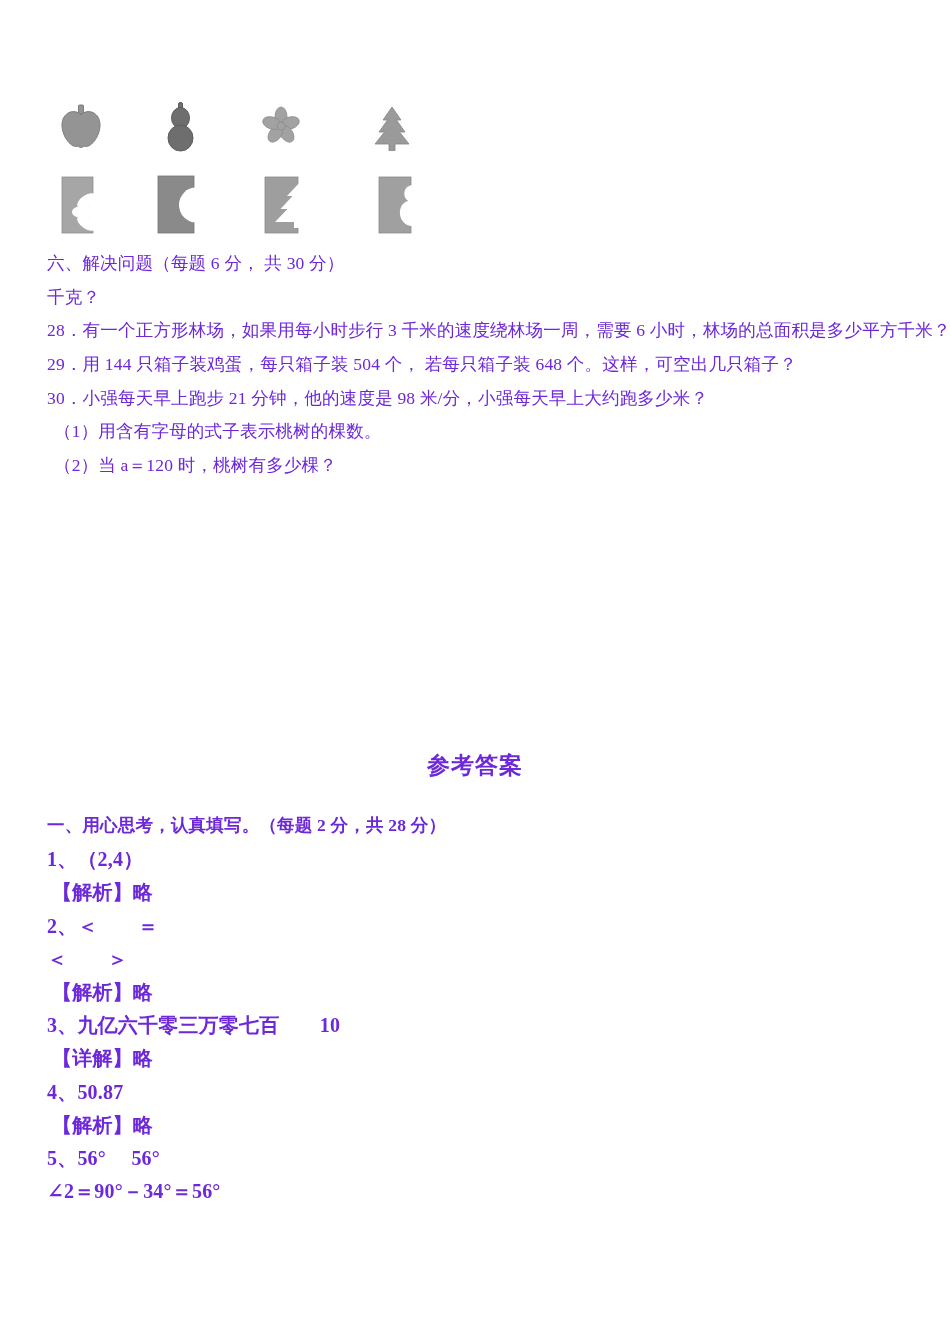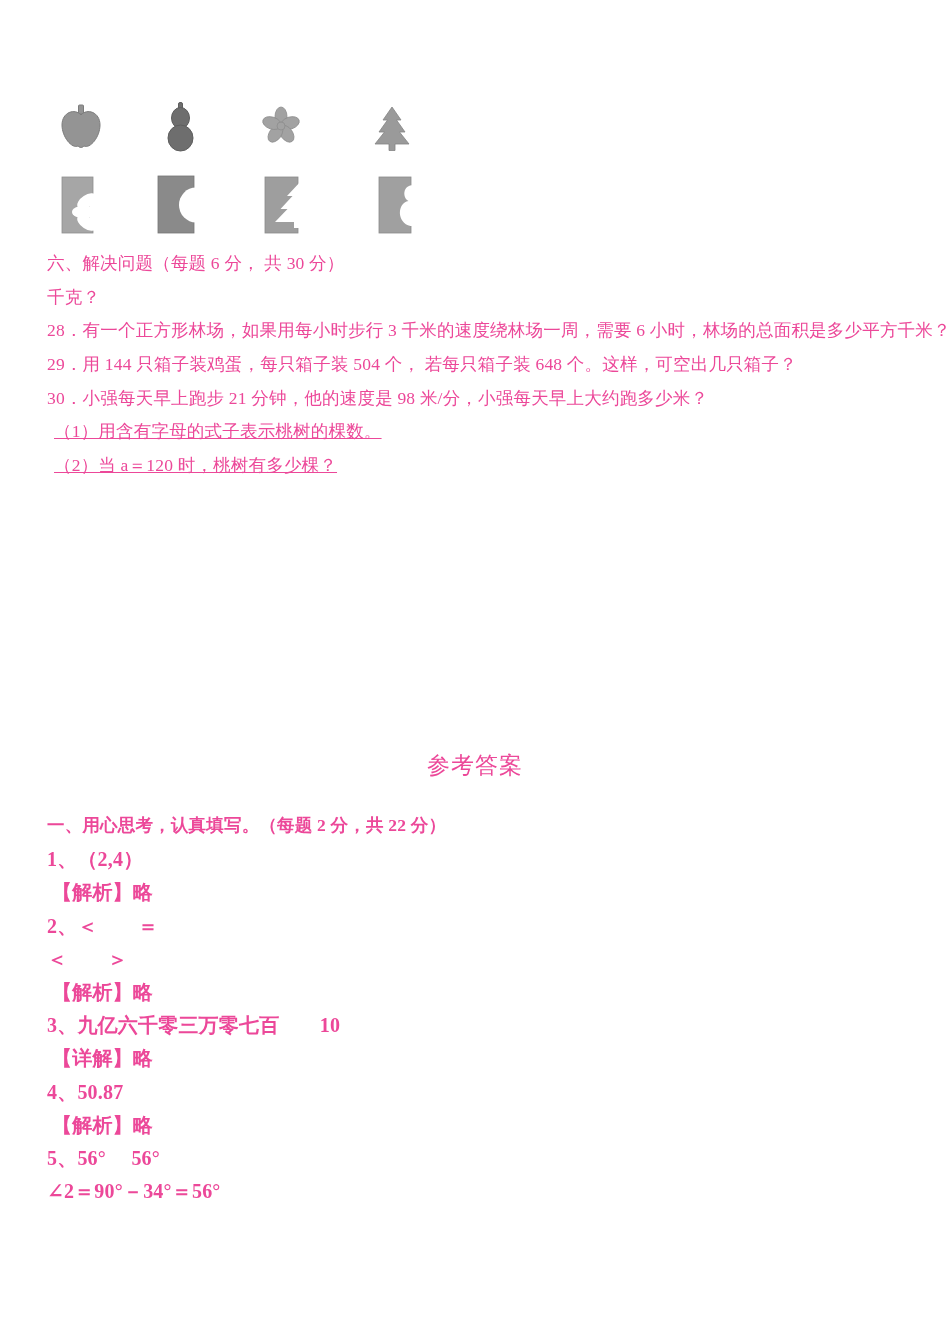--- a/index.html
+++ b/index.html
@@ -1,32 +1,32 @@
 <!DOCTYPE html>
 <html><head>
 <meta charset="utf-8">
 <style>
   html,body { margin:0; padding:0; background:#ffffff; }
   .page {
     position:relative; width:950px; height:1344px; background:#ffffff;
-    font-family:"Liberation Serif","DejaVu Serif",serif; color:#ec4899;
+    font-family:"Liberation Serif","DejaVu Serif",serif; color:#6d28d9;
     overflow:hidden;
   }
   .fig { position:absolute; line-height:0; }
   .questions {
     position:absolute; left:47px; top:251px; right:38px;
   }
   .q-line {
     height:33.7px; font-size:17.5px; white-space:nowrap;
     letter-spacing:0.2px;
   }
-  .indent-sub { padding-left:7px;text-decoration:underline; }
+  .indent-sub { padding-left:7px; }
   .answers-title {
     position:absolute; top:750px; left:0; width:100%; margin:0;
-    text-align:center; font-size:23px; font-weight:normal;
+    text-align:center; font-size:23px; font-weight:bold;
     font-family:"Liberation Sans","DejaVu Sans",sans-serif;
     letter-spacing:1px;
   }
   .answers {
     position:absolute; left:47px; top:813px; right:38px;
     font-weight:bold;
   }
   .a-line {
     height:33.2px; font-size:20px; white-space:nowrap;
     letter-spacing:0.2px;
@@ -116,21 +116,21 @@
     <div class="q-line">28．有一个正方形林场，如果用每小时步行 3 千米的速度绕林场一周，需要 6 小时，林场的总面积是多少平方千米？</div>
     <div class="q-line">29．用 144 只箱子装鸡蛋，每只箱子装 504 个， 若每只箱子装 648 个。这样，可空出几只箱子？</div>
     <div class="q-line">30．小强每天早上跑步 21 分钟，他的速度是 98 米/分，小强每天早上大约跑多少米？</div>
     <div class="q-line indent-sub">（1）用含有字母的式子表示桃树的棵数。</div>
     <div class="q-line indent-sub">（2）当 a＝120 时，桃树有多少棵？</div>
   </div>
 
   <h1 class="answers-title">参考答案</h1>
 
   <div class="answers">
-    <div class="a-line a-heading">一、用心思考，认真填写。（每题 2 分，共 22 分）</div>
+    <div class="a-line a-heading">一、用心思考，认真填写。（每题 2 分，共 28 分）</div>
     <div class="a-line">1、（2,4）</div>
     <div class="a-line indent-analysis">【解析】略</div>
     <div class="a-line">2、＜　　＝</div>
     <div class="a-line">＜　　＞</div>
     <div class="a-line indent-analysis">【解析】略</div>
     <div class="a-line">3、九亿六千零三万零七百　　10</div>
     <div class="a-line indent-analysis">【详解】略</div>
     <div class="a-line">4、50.87</div>
     <div class="a-line indent-analysis">【解析】略</div>
     <div class="a-line">5、56°　 56°</div>

